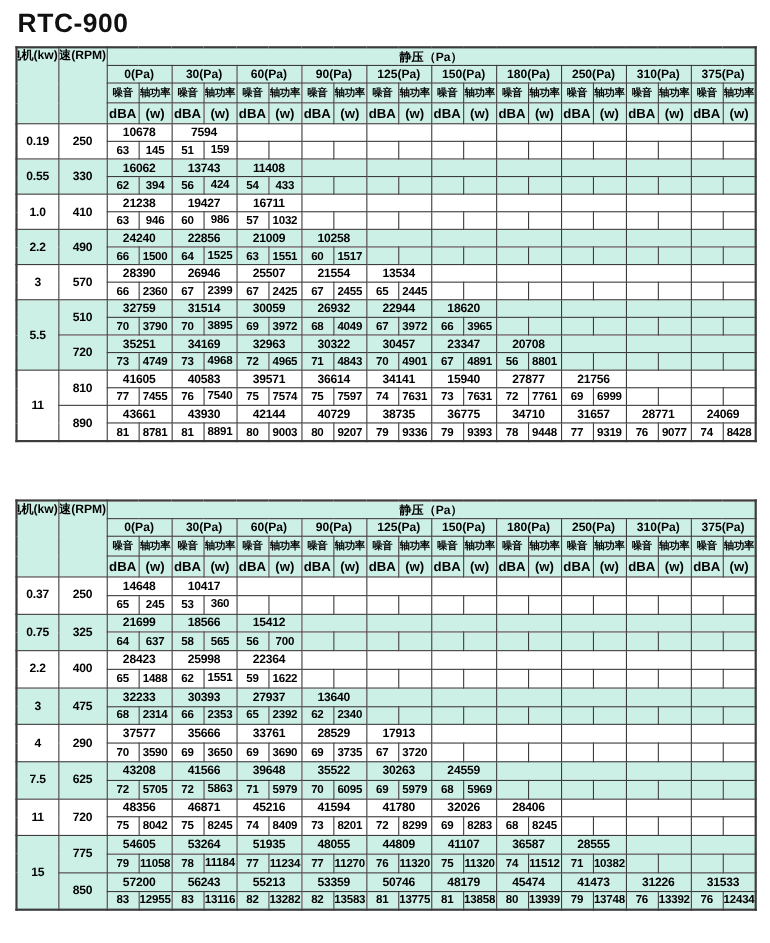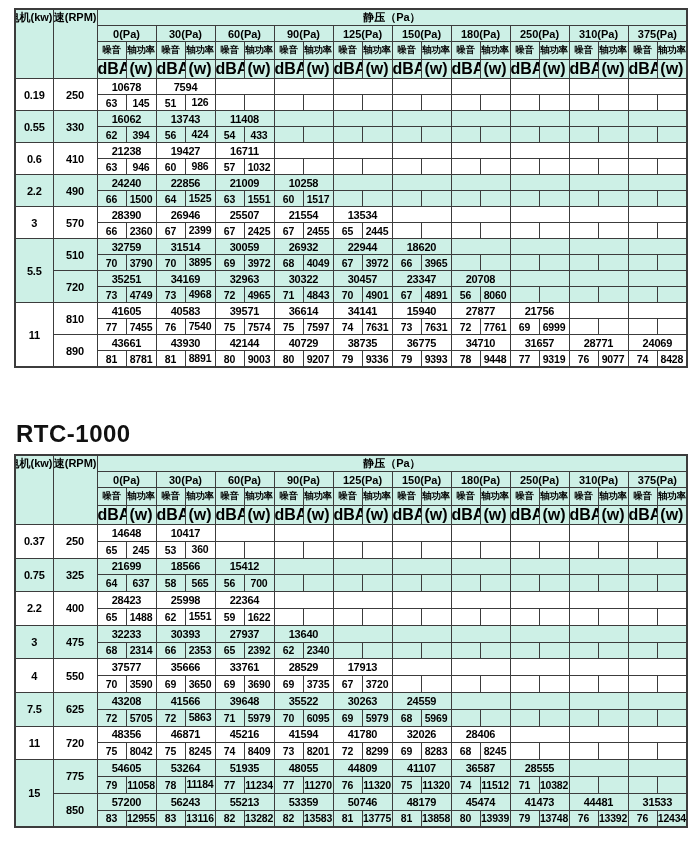--- a/index.html
+++ b/index.html
@@ -34,39 +34,40 @@
     vertical-align:middle;
     padding:0;
     white-space:nowrap;
     overflow:hidden;
     font-weight:bold;
   }
   thead th{background:var(--mint);}
   tr.sp-row th{height:14px;font-size:11px;}
   tr.press-row th{height:15px;font-size:11px;margin-left:24px;}
   tr.label-row th{height:17px;font-size:9.5px;letter-spacing:-0.3px;}
-  tr.unit-row th{height:18px;font-size:16px;}
+  tr.unit-row th{height:18px;font-size:12px;}
   th.corner{font-size:10.5px;}
   .corner-stack{
     display:flex;flex-direction:row;justify-content:flex-end;
     height:66px;line-height:12px;
   }
   tbody td{font-size:10.5px;letter-spacing:-0.2px;}
   .t900 tbody td{height:15px;}
   .t1000 tbody td{height:15.8px;}
   tbody tr.shaded td{background:var(--mint);}
   td.flow{font-size:11px;}
   td.raised{vertical-align:top;line-height:11px;}
   td.kw, td.rpm{font-size:11px;}
 </style>
 </head>
 <body>
 
 <div class="sheet">
   <div class="section">
+    <h2 class="model-title">RTC-900</h2>
     <table class="spec t900">
         <colgroup>
           <col style="width: 38px;">
           <col style="width: 44px;">
           <col style="width: 29px;">
           <col style="width: 30px;">
           <col style="width: 29px;">
           <col style="width: 30px;">
           <col style="width: 29px;">
           <col style="width: 30px;">
@@ -171,21 +172,21 @@
             <td class="flow" colspan="2"></td>
             <td class="flow" colspan="2"></td>
             <td class="flow" colspan="2"></td>
             <td class="flow" colspan="2"></td>
             <td class="flow" colspan="2"></td>
           </tr>
           <tr>
             <td class="dba">63</td>
             <td class="w">145</td>
             <td class="dba">51</td>
-            <td class="w raised">126</td>
+            <td class="w raised">159</td>
             <td class="dba"></td>
             <td class="w"></td>
             <td class="dba"></td>
             <td class="w"></td>
             <td class="dba"></td>
             <td class="w"></td>
             <td class="dba"></td>
             <td class="w"></td>
             <td class="dba"></td>
             <td class="w"></td>
@@ -226,21 +227,21 @@
             <td class="dba"></td>
             <td class="w"></td>
             <td class="dba"></td>
             <td class="w"></td>
             <td class="dba"></td>
             <td class="w"></td>
             <td class="dba"></td>
             <td class="w"></td>
           </tr>
           <tr>
-            <td class="kw" rowspan="2">0.6</td>
+            <td class="kw" rowspan="2">1.0</td>
             <td class="rpm" rowspan="2">410</td>
             <td class="flow" colspan="2">21238</td>
             <td class="flow" colspan="2">19427</td>
             <td class="flow" colspan="2">16711</td>
             <td class="flow" colspan="2"></td>
             <td class="flow" colspan="2"></td>
             <td class="flow" colspan="2"></td>
             <td class="flow" colspan="2"></td>
             <td class="flow" colspan="2"></td>
             <td class="flow" colspan="2"></td>
@@ -396,21 +397,21 @@
             <td class="w raised">4968</td>
             <td class="dba">72</td>
             <td class="w">4965</td>
             <td class="dba">71</td>
             <td class="w">4843</td>
             <td class="dba">70</td>
             <td class="w">4901</td>
             <td class="dba">67</td>
             <td class="w">4891</td>
             <td class="dba">56</td>
-            <td class="w">8060</td>
+            <td class="w">8801</td>
             <td class="dba"></td>
             <td class="w"></td>
             <td class="dba"></td>
             <td class="w"></td>
             <td class="dba"></td>
             <td class="w"></td>
           </tr>
           <tr>
             <td class="kw" rowspan="4">11</td>
             <td class="rpm" rowspan="2">810</td>
@@ -479,21 +480,20 @@
             <td class="w">9319</td>
             <td class="dba">76</td>
             <td class="w">9077</td>
             <td class="dba">74</td>
             <td class="w">8428</td>
           </tr>
         </tbody>
       </table>
   </div>
   <div class="section section2">
-    <h2 class="model-title">RTC-1000</h2>
     <table class="spec t1000">
         <colgroup>
           <col style="width: 38px;">
           <col style="width: 44px;">
           <col style="width: 29px;">
           <col style="width: 30px;">
           <col style="width: 29px;">
           <col style="width: 30px;">
           <col style="width: 29px;">
           <col style="width: 30px;">
@@ -726,21 +726,21 @@
             <td class="w"></td>
             <td class="dba"></td>
             <td class="w"></td>
             <td class="dba"></td>
             <td class="w"></td>
             <td class="dba"></td>
             <td class="w"></td>
           </tr>
           <tr>
             <td class="kw" rowspan="2">4</td>
-            <td class="rpm" rowspan="2">550</td>
+            <td class="rpm" rowspan="2">290</td>
             <td class="flow" colspan="2">37577</td>
             <td class="flow" colspan="2">35666</td>
             <td class="flow" colspan="2">33761</td>
             <td class="flow" colspan="2">28529</td>
             <td class="flow" colspan="2">17913</td>
             <td class="flow" colspan="2"></td>
             <td class="flow" colspan="2"></td>
             <td class="flow" colspan="2"></td>
             <td class="flow" colspan="2"></td>
             <td class="flow" colspan="2"></td>
@@ -878,21 +878,21 @@
           <tr class="shaded">
             <td class="rpm" rowspan="2">850</td>
             <td class="flow" colspan="2">57200</td>
             <td class="flow" colspan="2">56243</td>
             <td class="flow" colspan="2">55213</td>
             <td class="flow" colspan="2">53359</td>
             <td class="flow" colspan="2">50746</td>
             <td class="flow" colspan="2">48179</td>
             <td class="flow" colspan="2">45474</td>
             <td class="flow" colspan="2">41473</td>
-            <td class="flow" colspan="2">44481</td>
+            <td class="flow" colspan="2">31226</td>
             <td class="flow" colspan="2">31533</td>
           </tr>
           <tr class="shaded">
             <td class="dba">83</td>
             <td class="w">12955</td>
             <td class="dba">83</td>
             <td class="w raised">13116</td>
             <td class="dba">82</td>
             <td class="w">13282</td>
             <td class="dba">82</td>

